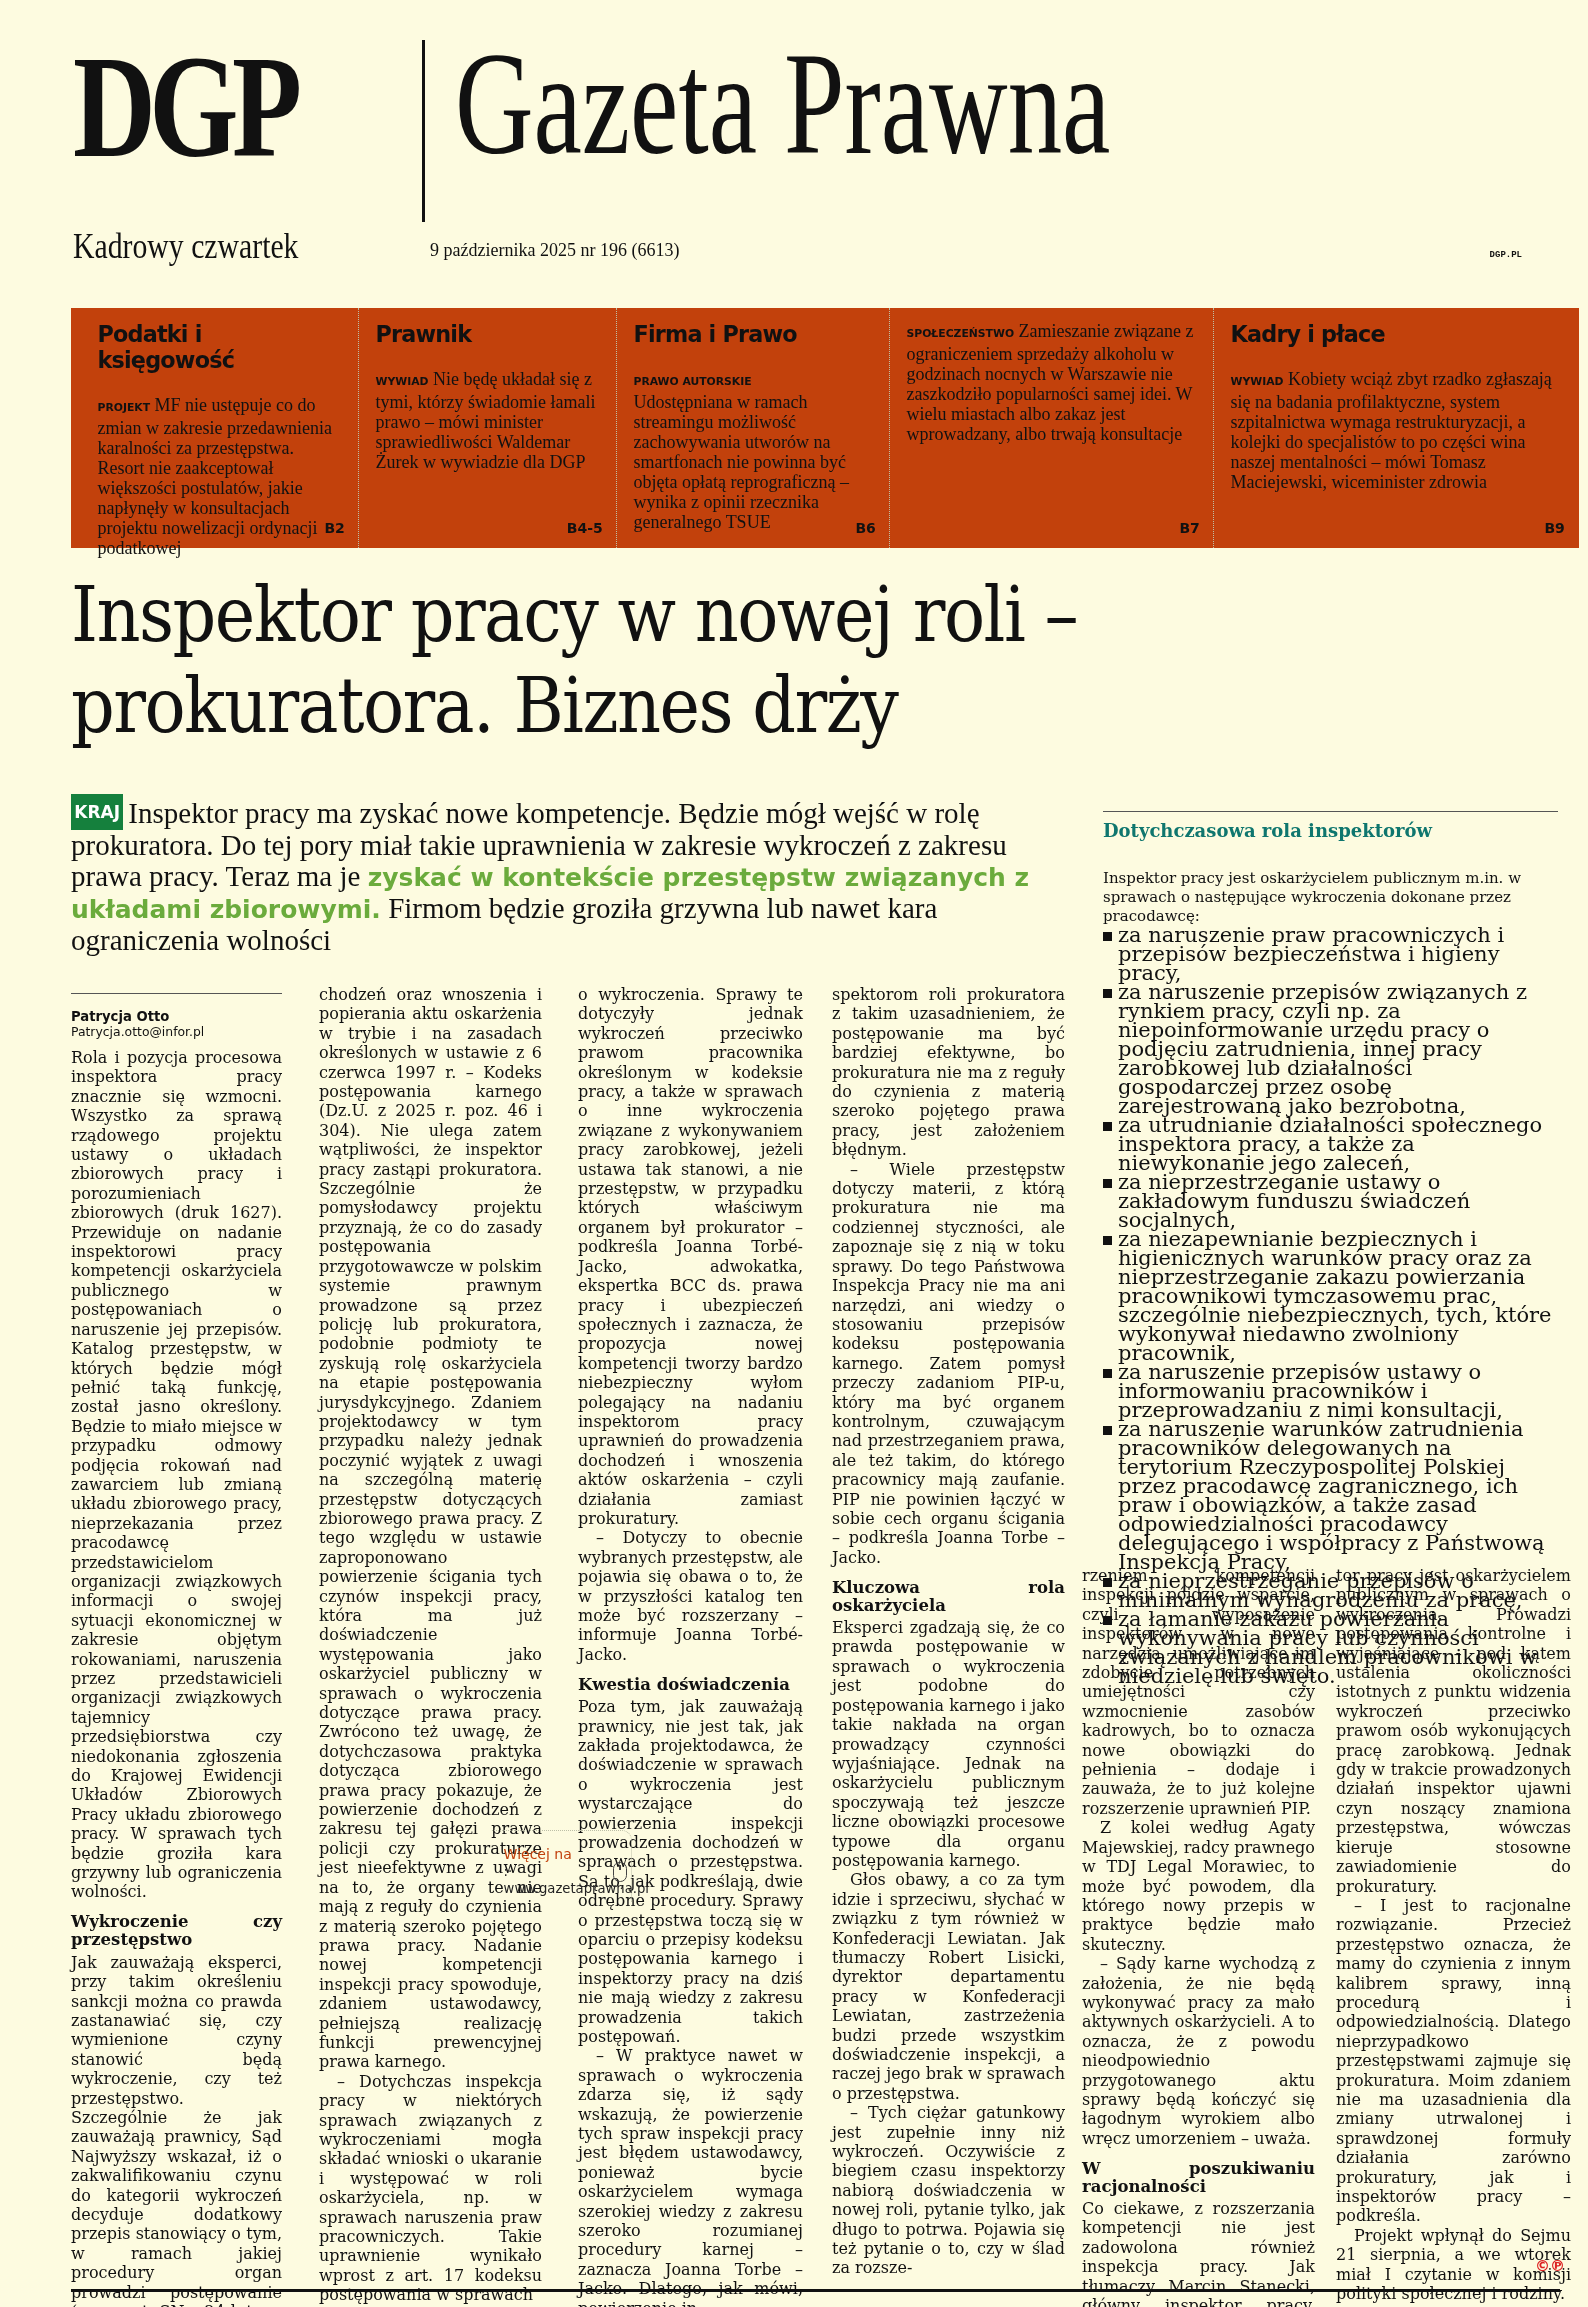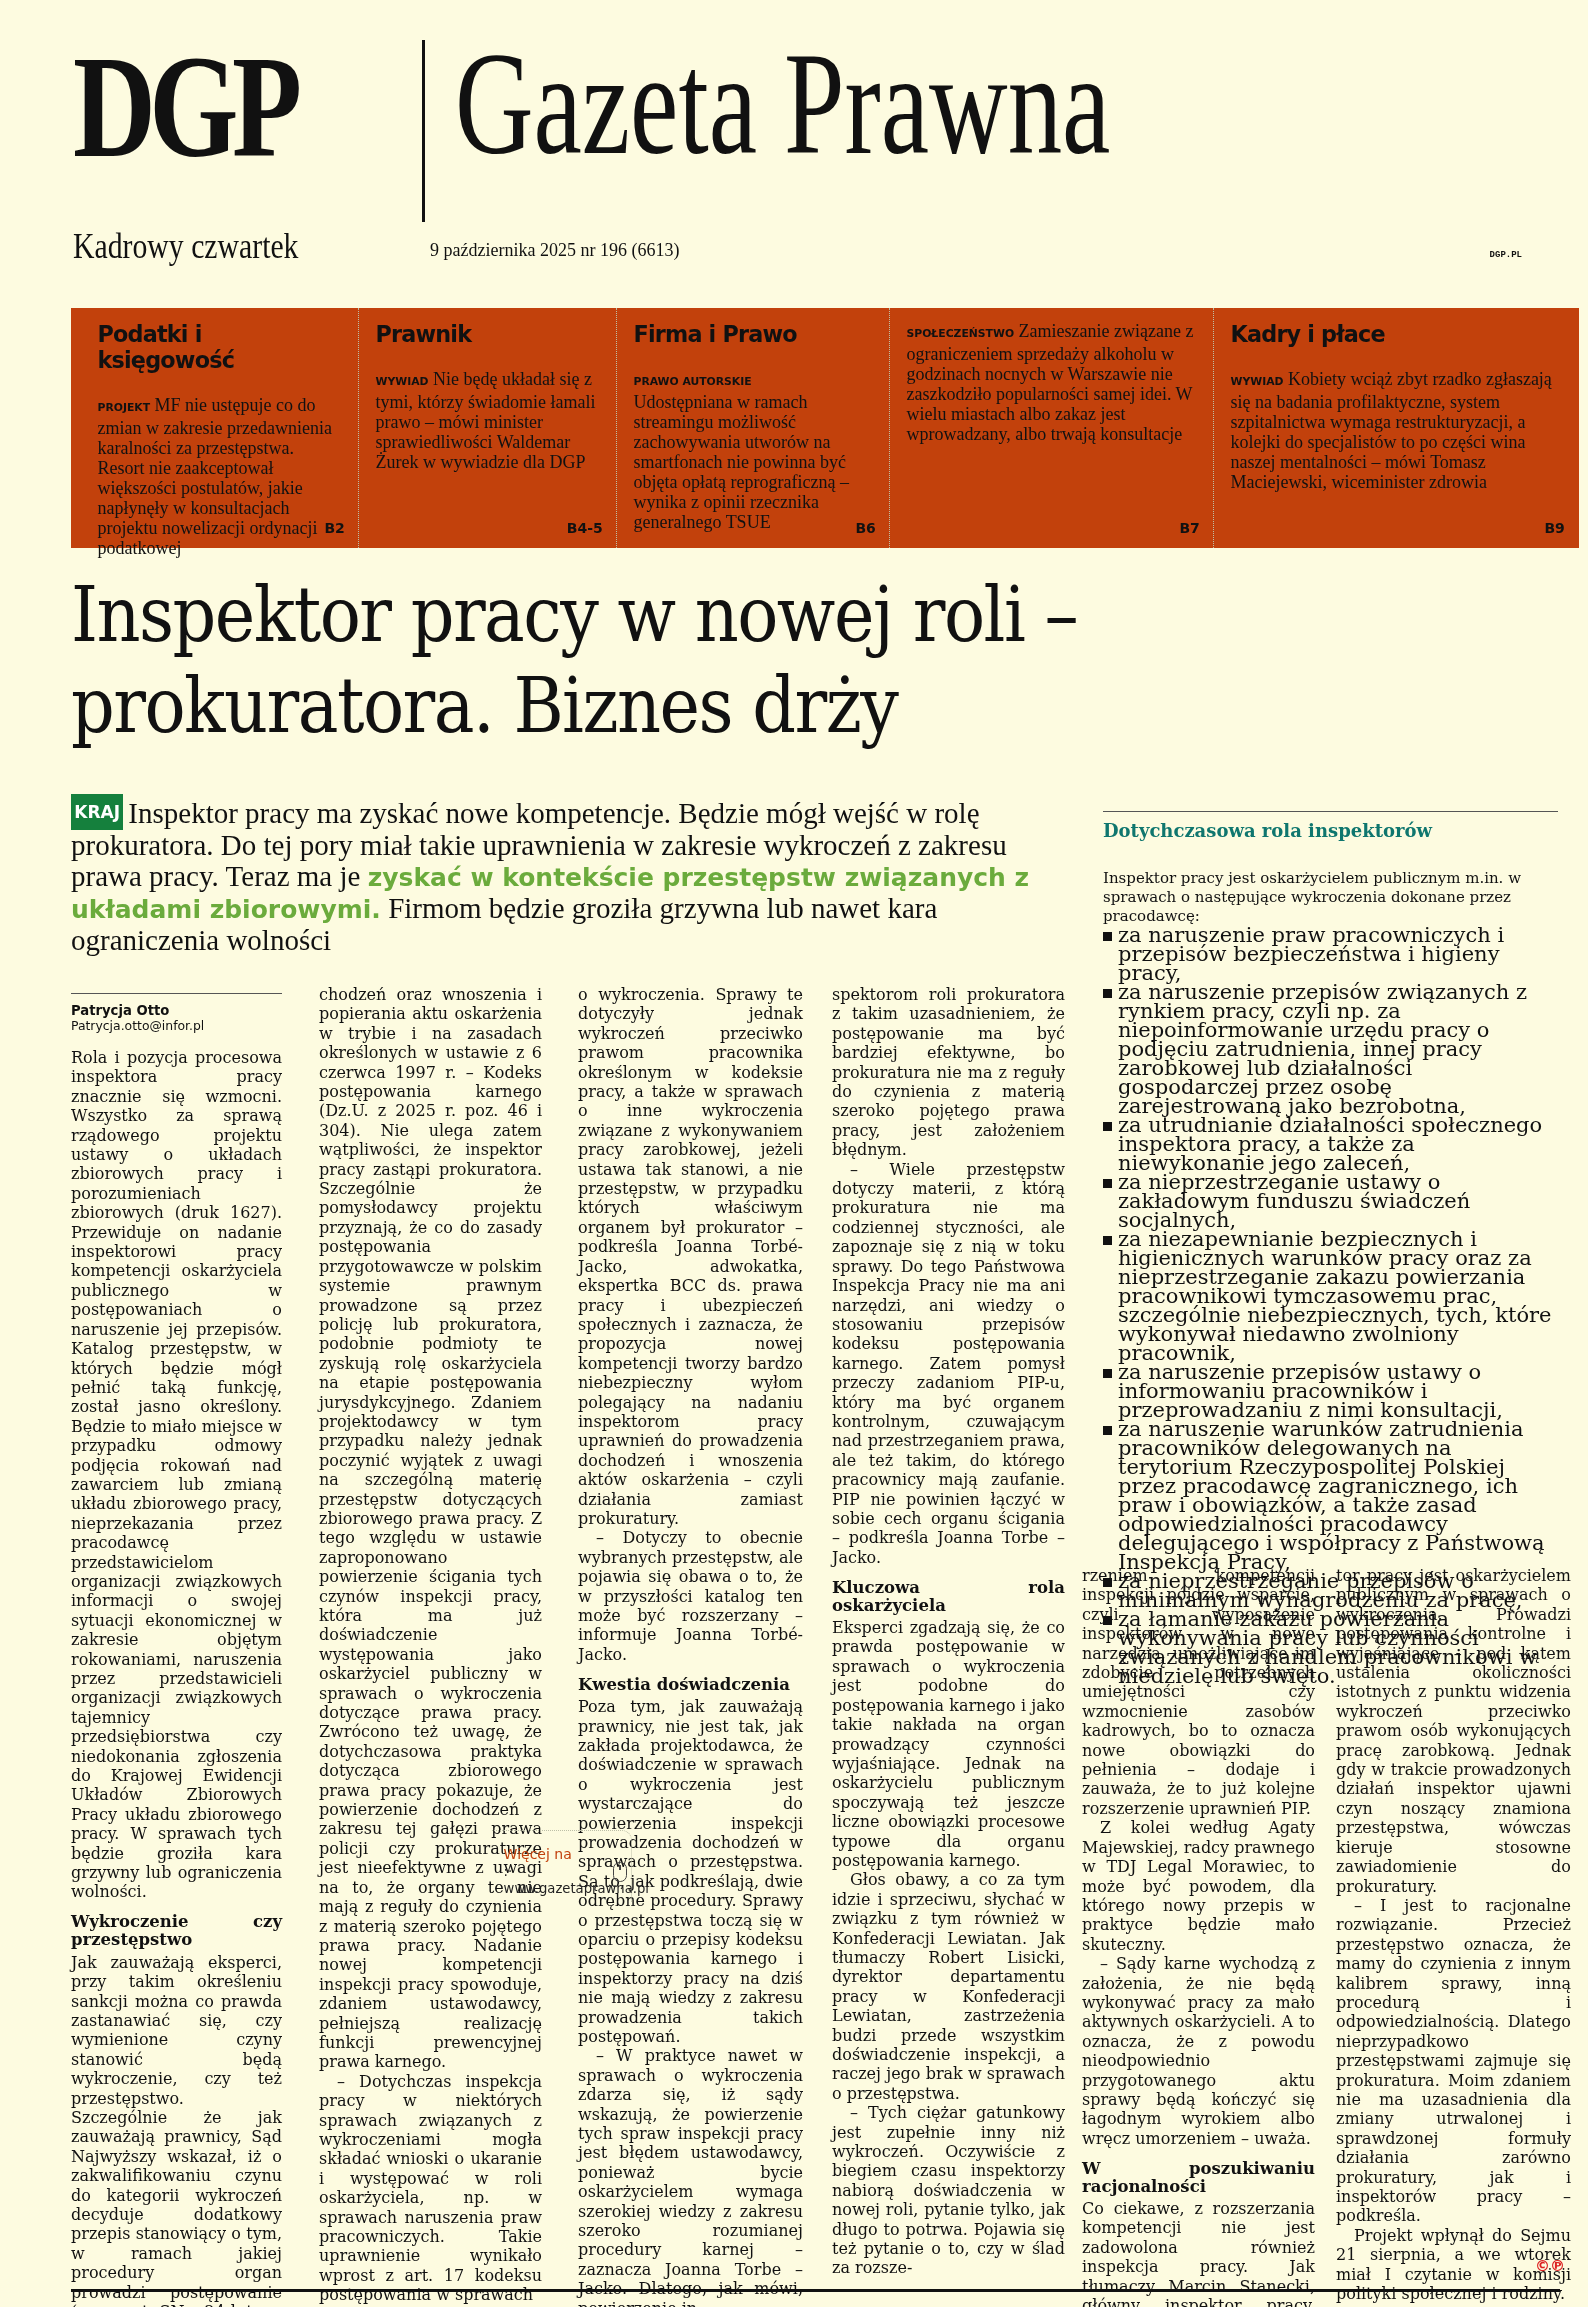--- a/index.html
+++ b/index.html
@@ -26,21 +26,21 @@
   .lead .tag{display:inline-block;background:#15803d;color:#fff;font-family:"DejaVu Sans",sans-serif;font-weight:bold;font-size:17px;padding:2.5px 3.3px;vertical-align:5px;margin-right:5px;}
   .lead .hl{color:#6bab3c;font-family:"DejaVu Sans",sans-serif;font-weight:bold;font-size:25px;}
 
   .sidebar{position:absolute;left:1103px;top:811px;width:455px;border-top:1.7px solid #555;padding-top:8.3px;}
   .sidebar h4{margin:0 0 28px 0;font-family:"DejaVu Serif",serif;color:#0f766e;font-size:18px;font-weight:bold;}
   .sidebar .intro{font-size:15px;line-height:19px;margin:0;}
   .sidebar ul{list-style:none;padding:0;margin:0;}
   .sidebar li{font-size:21px;line-height:19px;padding-left:15px;position:relative;}
   .sidebar li .bul{position:absolute;left:0;top:5.8px;width:9px;height:9px;background:#111;}
 
-  .byline{position:absolute;left:71px;top:993px;width:211px;border-top:1.7px solid #555;padding-top:9px;}
+  .byline{position:absolute;left:71px;top:993px;width:211px;border-top:1.7px solid #555;padding-top:15px;}
   .byline .name{font-family:"DejaVu Sans",sans-serif;font-weight:bold;font-size:13.2px;}
   .byline .mail{font-family:"DejaVu Sans",sans-serif;font-size:12.4px;}
 
   .col{position:absolute;font-size:16px;line-height:19.4px;text-align:justify;hyphens:manual;}
   .col p{margin:0;}
   .col p.ind{text-indent:18px;}
   .col h5{font-family:"DejaVu Serif",serif;font-weight:bold;font-size:16.5px;line-height:18px;margin:11.6px 0 3.3px 0;}
   .c1{left:71px;top:1048px;width:211px;}
   .c2{left:319px;top:985px;width:223px;}
   .c3{left:578px;top:985px;width:225px;}

